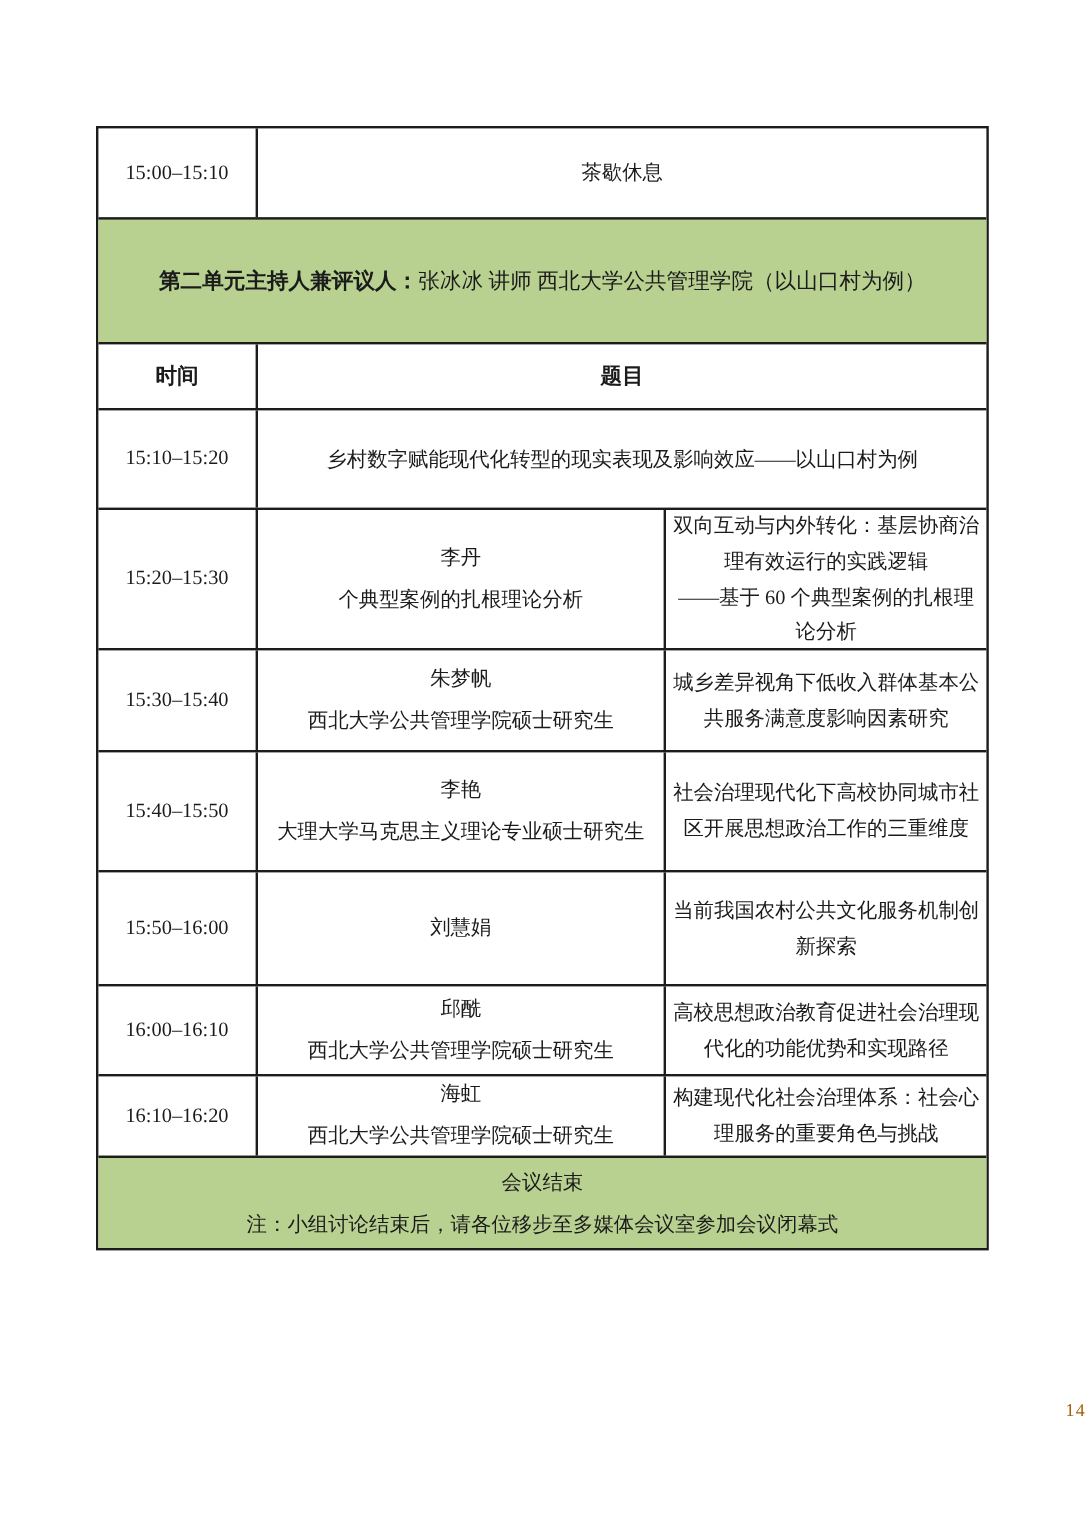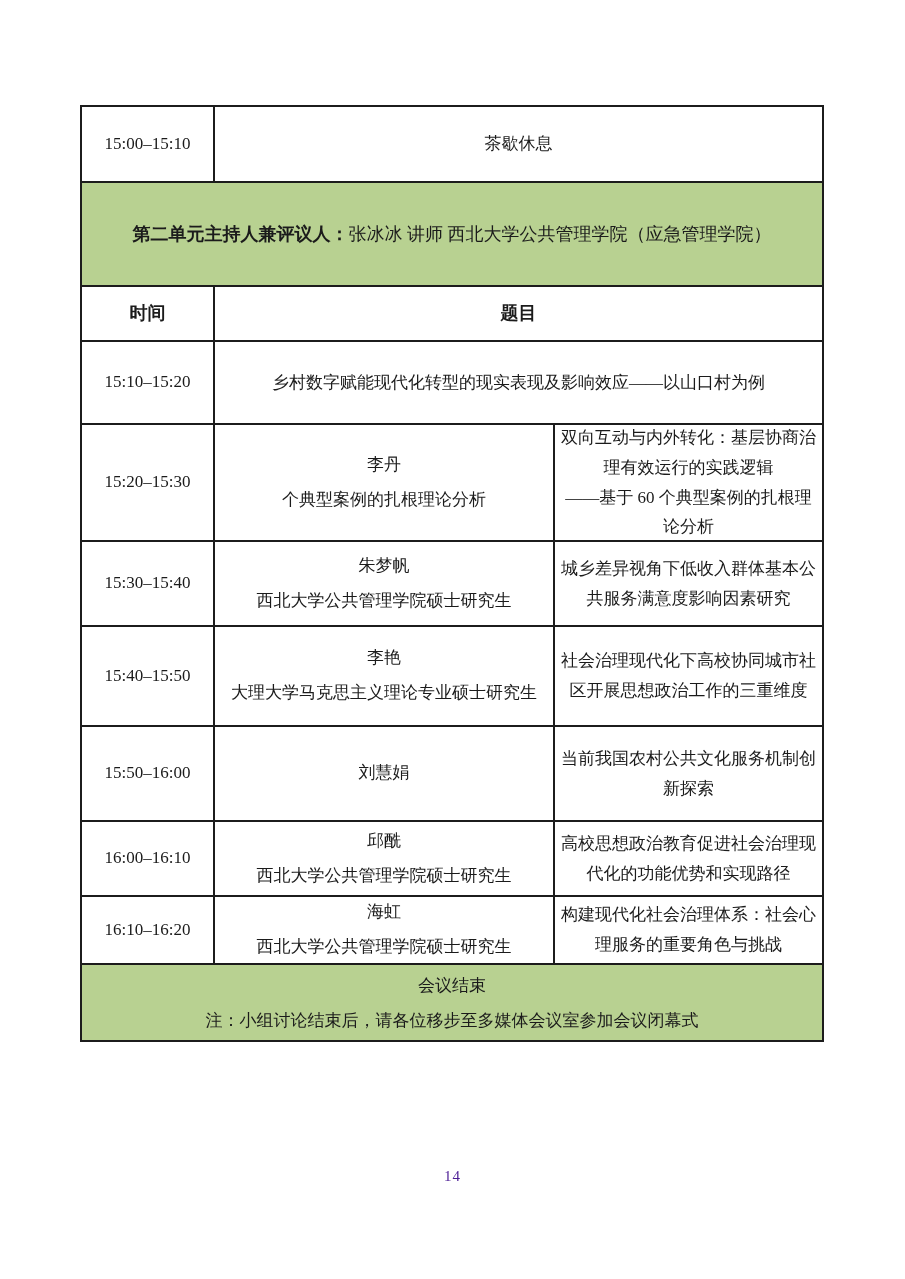--- a/index.html
+++ b/index.html
@@ -52,38 +52,38 @@
   .r1{height:117px;}
   .r2{height:85px;}
   .r3{height:100px;}
   .r4{height:95px;}
   .r5{height:75px;}
   .r6{height:68px;}
   .r-rev{height:80px;}
   .r-foot{height:77px;flex-direction:column;display:flex;align-items:center;justify-content:center;gap:12px;font-size:17px;}
   .page-num{
     position:absolute;left:0;top:1168px;width:905px;
-    text-align:center;font-size:15px;color:#4c1d95;
+    text-align:right;font-size:15px;color:#a16207;
     letter-spacing:1px;
   }
 </style>
 </head>
 <body>
 
 <div class="doc">
   <div class="tbl">
 
     <div class="row r-tea">
       <div class="cell c-time">15:00–15:10</div>
       <div class="cell c-merged">茶歇休息</div>
     </div>
 
     <div class="banner green r-banner">
       <div>
-        <b>第二单元主持人兼评议人：</b><span>张冰冰 讲师 西北大学公共管理学院（应急管理学院）</span>
+        <b>第二单元主持人兼评议人：</b><span>张冰冰 讲师 西北大学公共管理学院（以山口村为例）</span>
       </div>
     </div>
 
     <div class="row r-head">
       <div class="cell c-time">时间</div>
       <div class="cell c-title">题目</div>
     </div>
 
     <div class="row r0">
       <div class="cell c-time">15:10–15:20</div>

